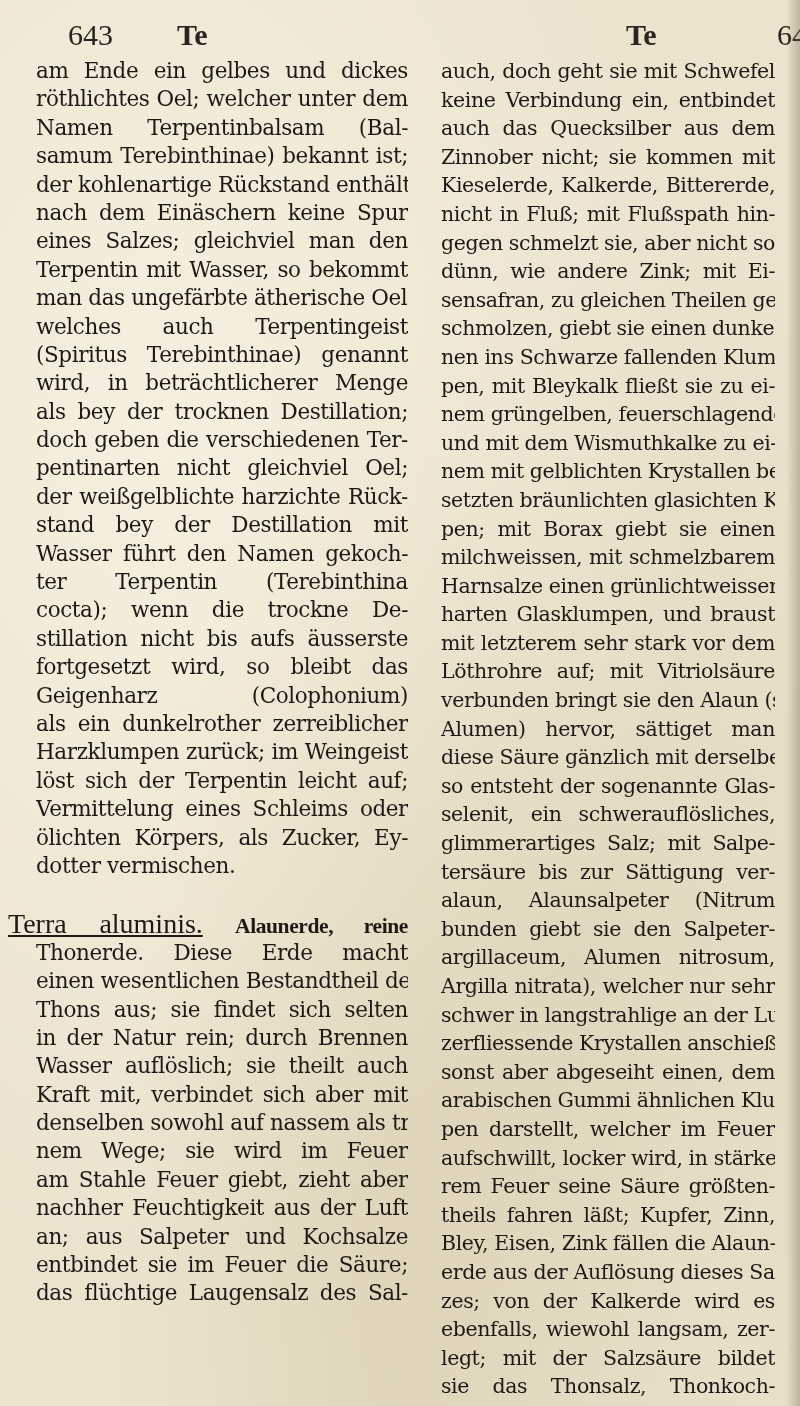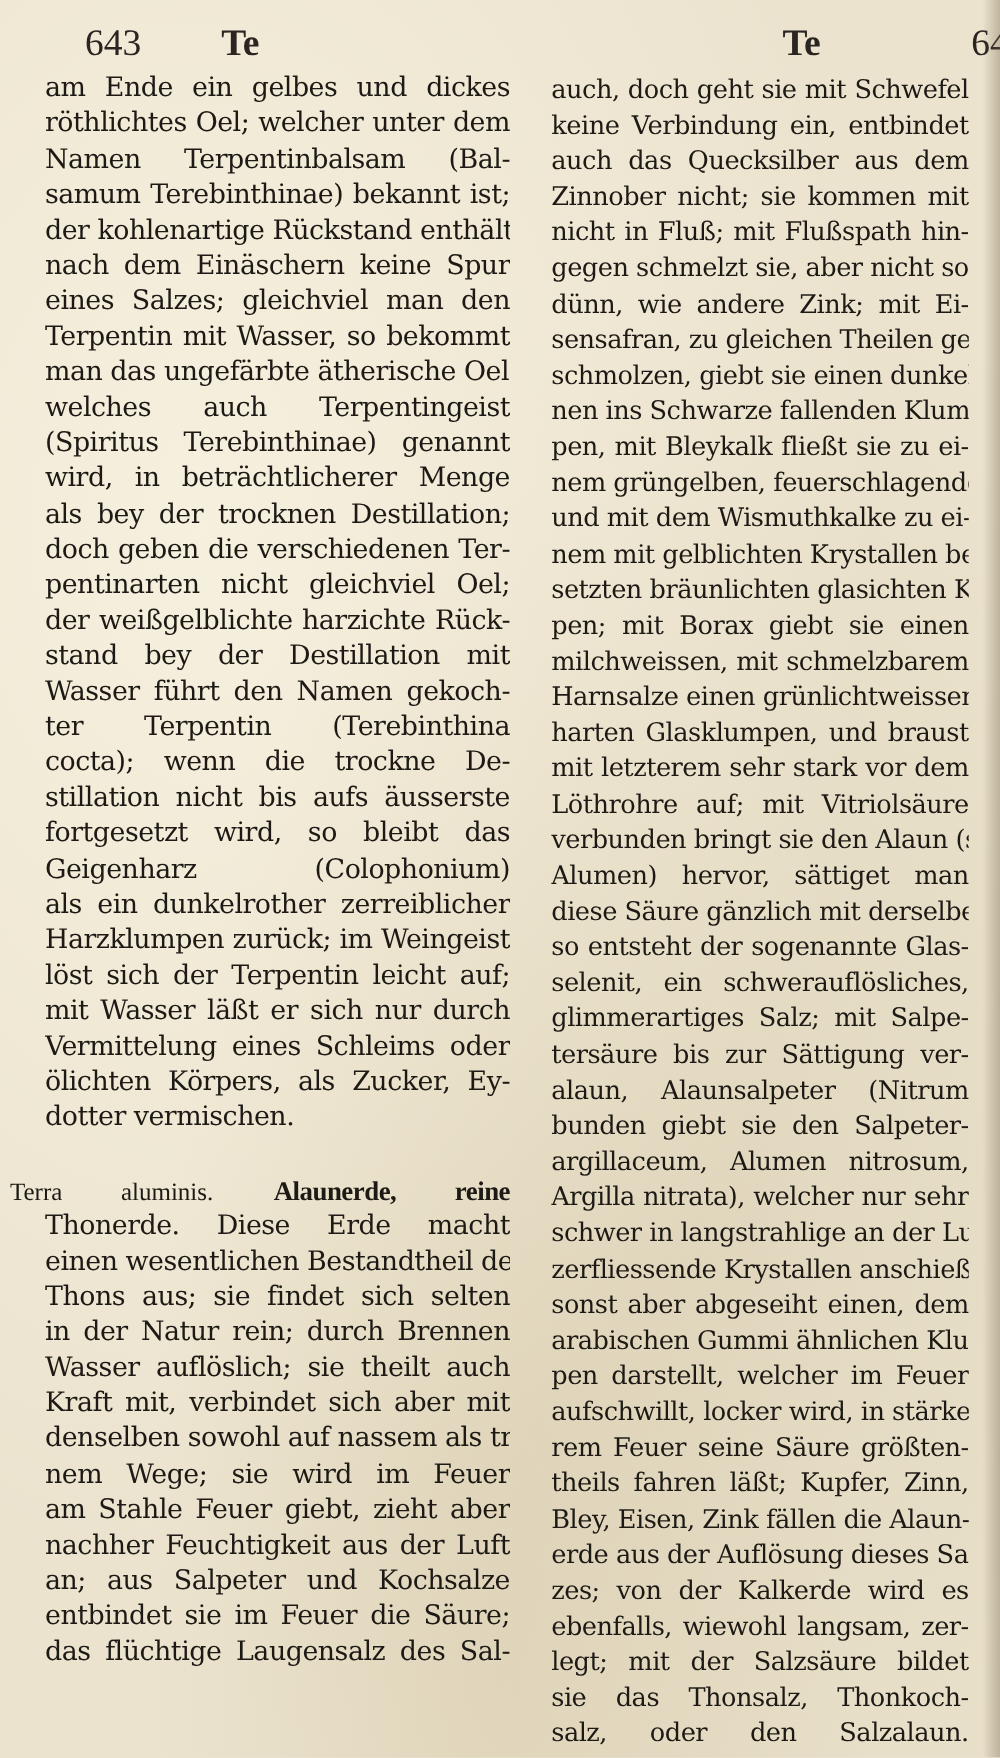--- a/index.html
+++ b/index.html
@@ -35,21 +35,21 @@
   }
   .col-left { left: 36px; width: 372px; }
   .col-right { left: 441px; width: 334px; font-size: 20.5px; line-height: 28.6px; }
   .line { display: block; white-space: nowrap; text-align-last: justify; text-align: justify; height: 28.4px; overflow: hidden; }
   .col-right .line { height: 28.6px; }
   .line.last { text-align-last: left; }
   .latin { font-family: "Liberation Serif", serif; font-size: 22px; letter-spacing: 0; }
   .bold { font-weight: bold; font-family: Liberation Serif, serif; }
   .spacer { display: block; height: 30px; }
   .entry-head { margin-left: -28px; }
-  .entry-head .latin { font-size: 20px; }
+  .entry-head .latin { font-size: 28px; text-decoration: underline; }
 </style>
 </head>
 <body>
 
 <div class="page-header">
   <span class="hdr pn-left">643</span>
   <span class="hdr kw-left">Te</span>
   <span class="hdr kw-right">Te</span>
   <span class="hdr pn-right">644</span>
 </div>
@@ -77,21 +77,20 @@
       <span class="line">stand bey der Destillation mit</span>
       <span class="line">Wasser führt den Namen gekoch-</span>
       <span class="line">ter Terpentin (Terebinthina</span>
       <span class="line">cocta); wenn die trockne De-</span>
       <span class="line">stillation nicht bis aufs äusserste</span>
       <span class="line">fortgesetzt wird, so bleibt das</span>
       <span class="line">Geigenharz (Colophonium)</span>
       <span class="line">als ein dunkelrother zerreiblicher</span>
       <span class="line">Harzklumpen zurück; im Weingeist</span>
       <span class="line">löst sich der Terpentin leicht auf;</span>
-      <span class="line">mit Wasser läßt er sich nur durch</span>
       <span class="line">Vermittelung eines Schleims oder</span>
       <span class="line">ölichten Körpers, als Zucker, Ey-</span>
       <span class="line last">dotter vermischen.</span>
     </div>
   <span class="spacer"></span>
   <div>
     <span class="line entry-head">
       <span class="latin">Terra aluminis.</span>
       <span class="bold">Alaunerde, reine</span>
     </span>
@@ -112,20 +111,21 @@
       </div>
   </div>
 </div>
 
 <div class="column col-right">
   <div id="right-lines">
       <span class="line">auch, doch geht sie mit Schwefel</span>
       <span class="line">keine Verbindung ein, entbindet</span>
       <span class="line">auch das Quecksilber aus dem</span>
       <span class="line">Zinnober nicht; sie kommen mit</span>
+      <span class="line">Kieselerde, Kalkerde, Bittererde,</span>
       <span class="line">nicht in Fluß; mit Flußspath hin-</span>
       <span class="line">gegen schmelzt sie, aber nicht so</span>
       <span class="line">dünn, wie andere Zink; mit Ei-</span>
       <span class="line">sensafran, zu gleichen Theilen ge-</span>
       <span class="line">schmolzen, giebt sie einen dunkelbrau-</span>
       <span class="line">nen ins Schwarze fallenden Klum-</span>
       <span class="line">pen, mit Bleykalk fließt sie zu ei-</span>
       <span class="line">nem grüngelben, feuerschlagenden,</span>
       <span class="line">und mit dem Wismuthkalke zu ei-</span>
       <span class="line">nem mit gelblichten Krystallen be-</span>

